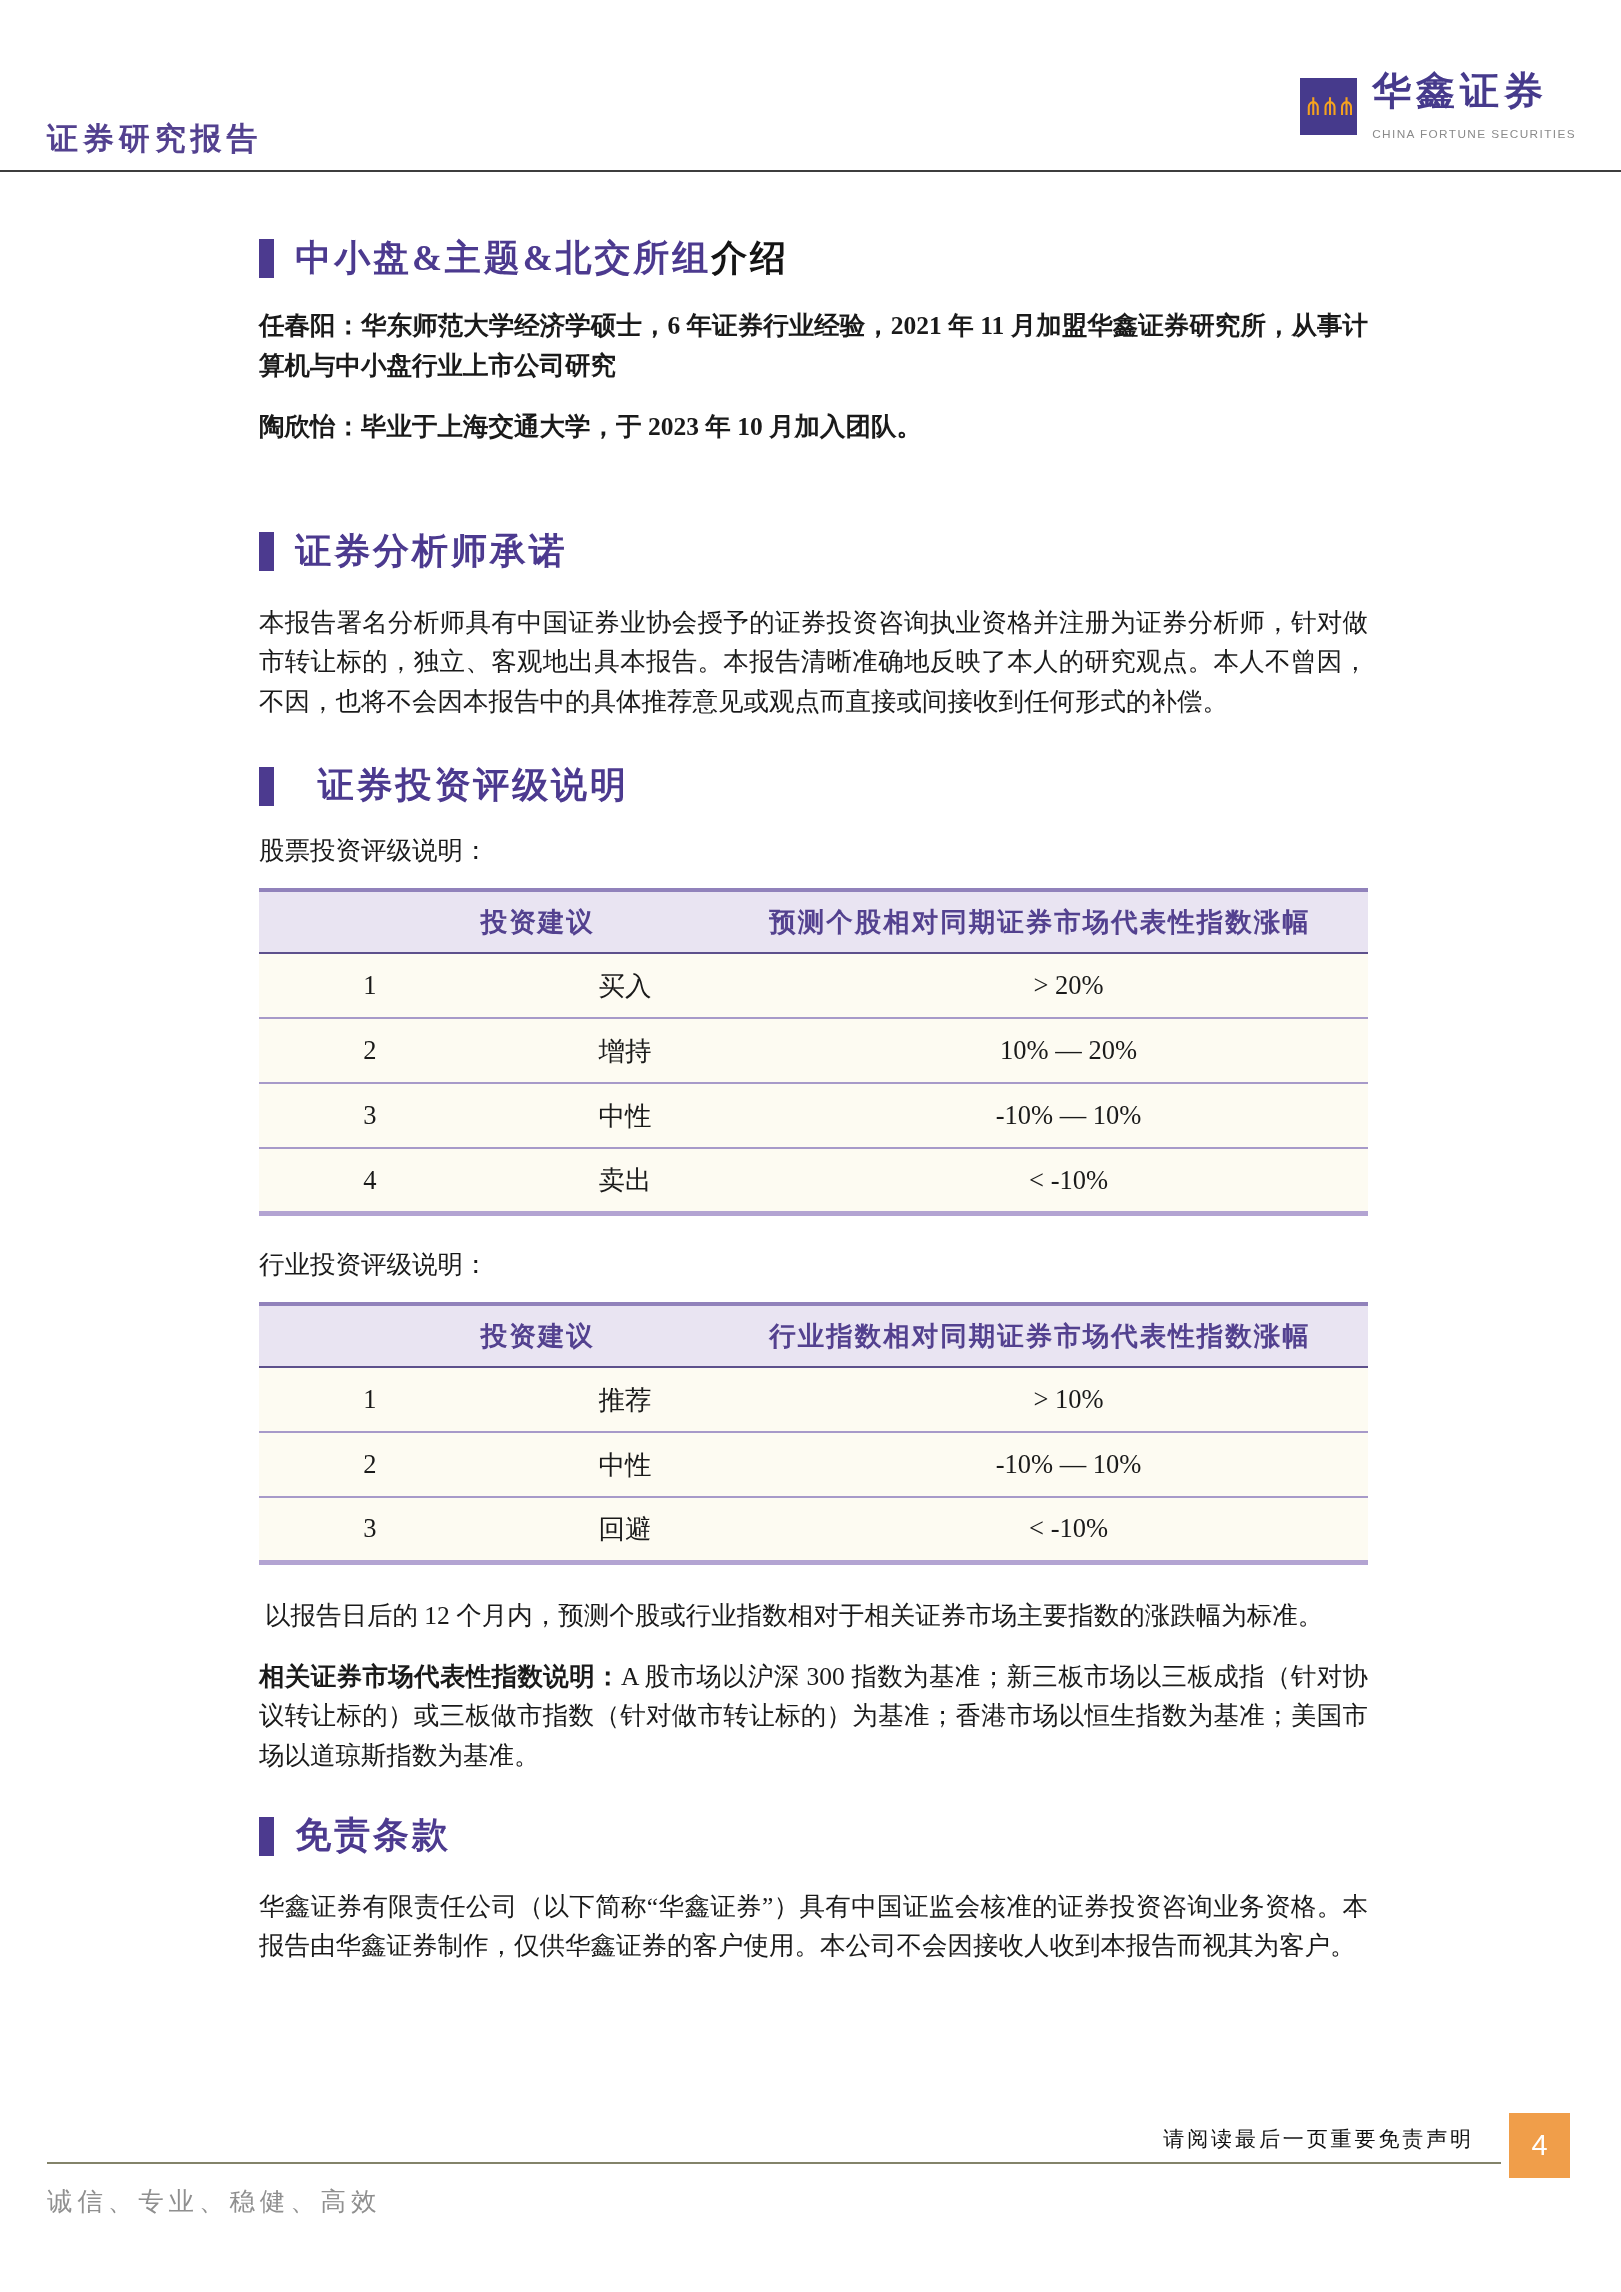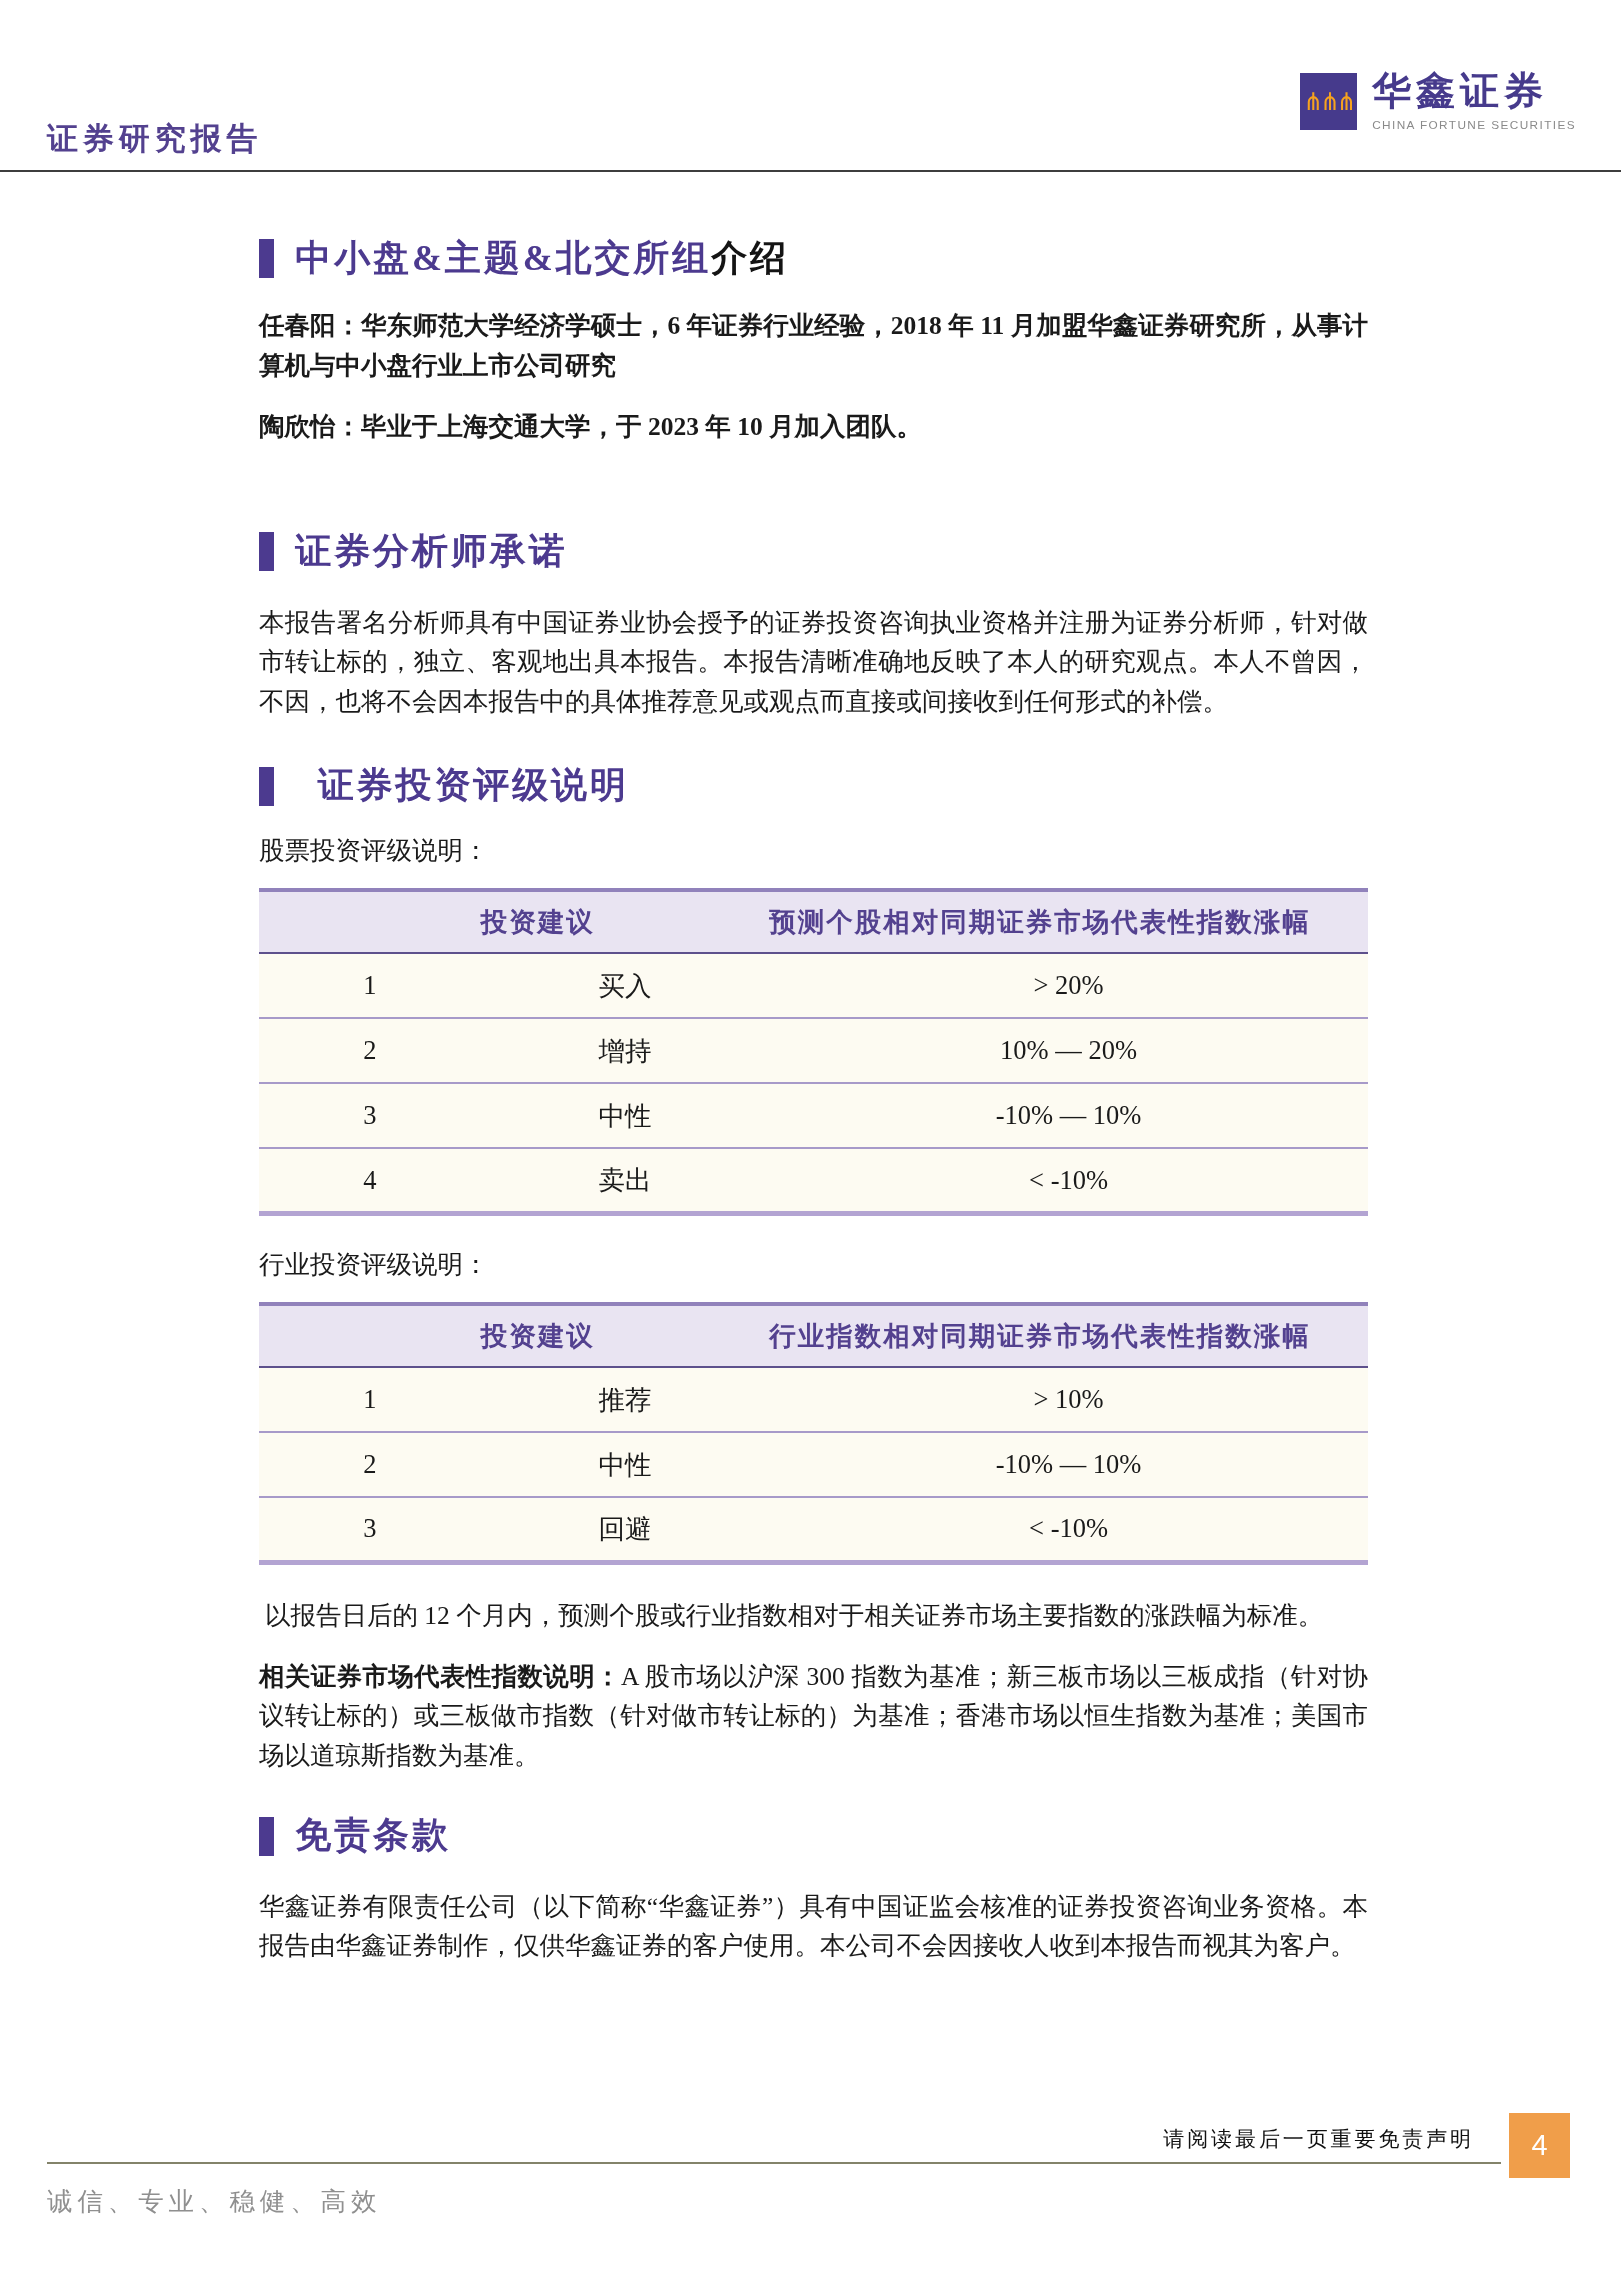--- a/index.html
+++ b/index.html
@@ -8,21 +8,21 @@
     font-family:"Liberation Serif","DejaVu Serif",serif;color:#1a1a1a;
   }
   
   .header{position:relative;height:170px;border-bottom:2.9px solid #3d3d3d;}
   .report-type{position:absolute;left:47px;bottom:9.8px;font-size:31px;font-weight:bold;
     color:#53418f;letter-spacing:4.9px;}
   .logo{position:absolute;right:45px;top:71px;display:flex;align-items:center;gap:15.7px;}
   .logo-mark{width:57px;height:57px;background:#463a8c;display:flex;align-items:center;justify-content:center;}
   .logo-mark span{color:#f6a21e;font-size:24.5px;letter-spacing:-3.9px;font-family:"DejaVu Sans",sans-serif;}
   .logo-cn{font-size:39px;font-weight:bold;color:#463a8c;letter-spacing:4.9px;line-height:1;}
-  .logo-en{font-size:11.8px;color:#8a8a8a;letter-spacing:1.4px;margin-top:8px;
+  .logo-en{font-size:11.8px;color:#8a8a8a;letter-spacing:1.4px;margin-top:17px;
     font-family:"Liberation Sans","DejaVu Sans",sans-serif;}
   
   .content{margin:0 253px 0 259px;}
   .sec-title{display:flex;align-items:center;gap:21.6px;}
   .sec-bar{width:14.7px;height:39px;background:#4c3a8f;flex:0 0 auto;}
   .sec-title h2{margin:0;font-size:36px;font-weight:bold;color:#4c3a8f;letter-spacing:2.9px;line-height:1.1;}
   .sec-title h2 .rest{color:#141414;}
   p{margin:0;}
   .body-text{font-size:25.5px;line-height:1.55;text-align:justify;color:#1a1a1a;}
   .bio{font-weight:bold;margin-bottom:21.6px;}
@@ -72,21 +72,21 @@
     </div>
   </header>
 
   <main class="content">
 
     <div class="sec-title t-team">
       <span class="sec-bar"></span>
       <h2><span class="accent">中小盘&amp;主题&amp;北交所组</span><span class="rest">介绍</span></h2>
     </div>
     <div class="bios">
-      <p class="body-text bio">任春阳：华东师范大学经济学硕士，6 年证券行业经验，2018 年 11 月加盟华鑫证券研究所，从事计算机与中小盘行业上市公司研究</p>
+      <p class="body-text bio">任春阳：华东师范大学经济学硕士，6 年证券行业经验，2021 年 11 月加盟华鑫证券研究所，从事计算机与中小盘行业上市公司研究</p>
       <p class="body-text bio">陶欣怡：毕业于上海交通大学，于 2023 年 10 月加入团队。</p>
     </div>
 
     <div class="sec-title t-commit">
       <span class="sec-bar"></span>
       <h2>证券分析师承诺</h2>
     </div>
     <p class="body-text commit-body">本报告署名分析师具有中国证券业协会授予的证券投资咨询执业资格并注册为证券分析师，针对做市转让标的，独立、客观地出具本报告。本报告清晰准确地反映了本人的研究观点。本人不曾因，不因，也将不会因本报告中的具体推荐意见或观点而直接或间接收到任何形式的补偿。</p>
 
     <div class="sec-title t-rating">

